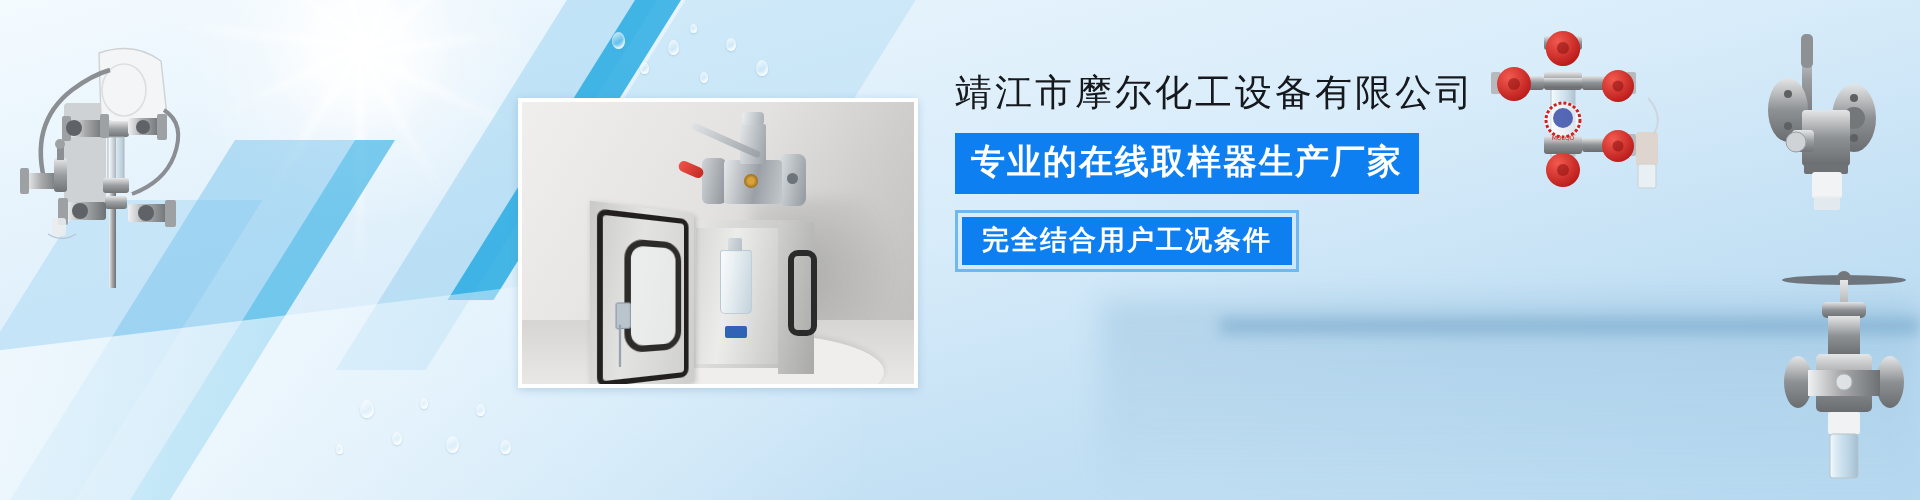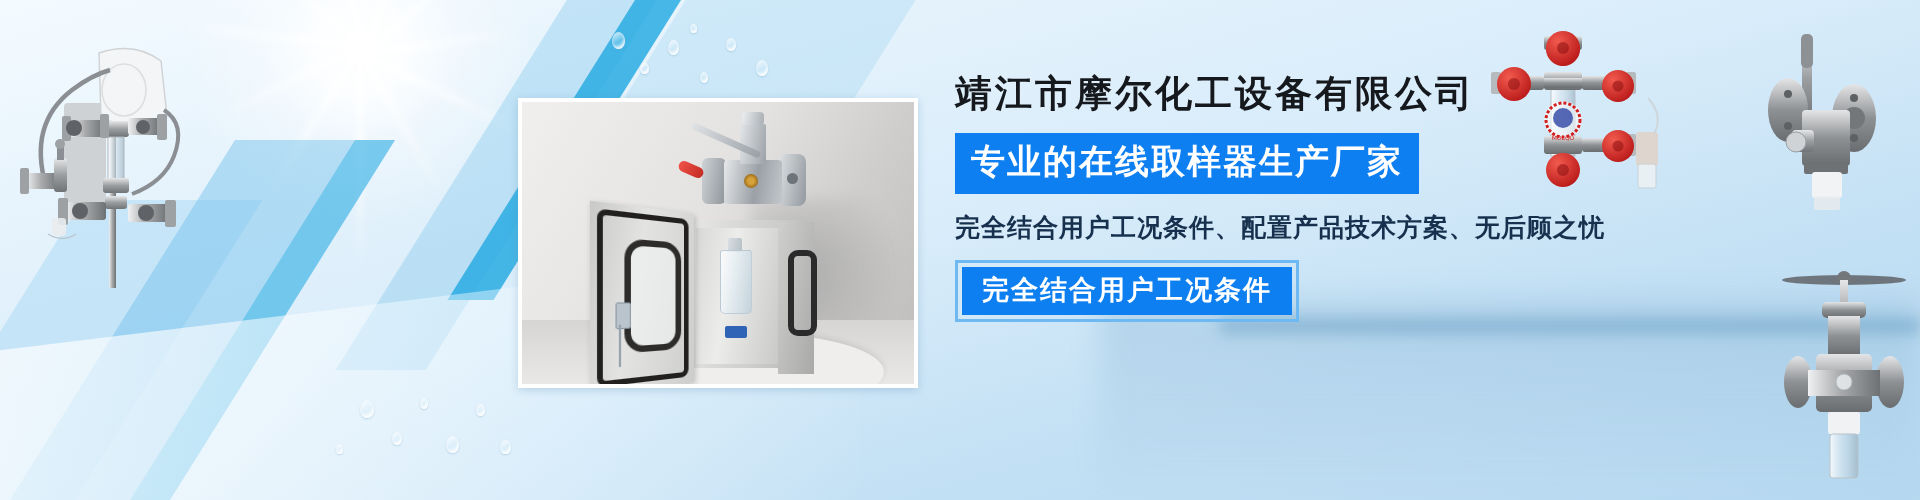--- a/index.html
+++ b/index.html
@@ -96,21 +96,21 @@
   .vt-badge{position:absolute;left:44px;top:62px;width:14px;height:14px;border-radius:50%;background:radial-gradient(circle,#d8a23a 30%,#9d6f1d 70%);}
   
   .eq-left{position:absolute;left:4px;top:18px;width:200px;height:270px;}
   .eq-cross{position:absolute;left:1478px;top:28px;width:250px;height:165px;}
   .eq-tr{position:absolute;left:1768px;top:18px;width:150px;height:200px;}
   .eq-br{position:absolute;left:1772px;top:266px;width:150px;height:226px;}
   
   .text-block{position:absolute;left:955px;top:72px;width:780px;}
   .company-title{
     font-family:"DejaVu Serif","Liberation Serif",serif;
-    font-size:37px;font-weight:700;color:#15181c;letter-spacing:3px;
+    font-size:37px;font-weight:400;color:#15181c;letter-spacing:3px;
     line-height:1.15;white-space:nowrap;
   }
   .tagline-main{
     display:inline-block;margin-top:18px;
     background:#0d7ff0;color:#ffffff;
     font-size:34px;font-weight:700;letter-spacing:2px;
     padding:6px 16px 9px 16px;white-space:nowrap;
     font-family:"DejaVu Sans","Liberation Sans",sans-serif;
   }
   .tagline-sub{
@@ -344,20 +344,19 @@
     <ellipse cx="118" cy="116" rx="14" ry="26" fill="url(#stl3)"></ellipse>
     <rect x="36" y="104" width="72" height="26" fill="url(#steel)"></rect>
     <circle cx="72" cy="116" r="8" fill="#e9edef" opacity=".85" stroke="#b2babf"></circle>
     <rect x="56" y="146" width="32" height="22" rx="2" fill="#f0f2f3"></rect>
     <rect x="58" y="168" width="28" height="44" rx="3" fill="url(#glass)" stroke="#b9c3ca"></rect>
   </svg>
 
   <div class="text-block">
     <div class="company-title">靖江市摩尔化工设备有限公司</div>
     <div class="tagline-main">专业的在线取样器生产厂家</div>
-    <div class="tagline-sub">完全结合用户工况条件、配置产品技术方案、无后顾之忧</div>
     <div class="tagline-box-wrap">
       <div class="tagline-box">完全结合用户工况条件</div>
     </div>
   </div>
 
 
 </div>
 
 </body></html>

